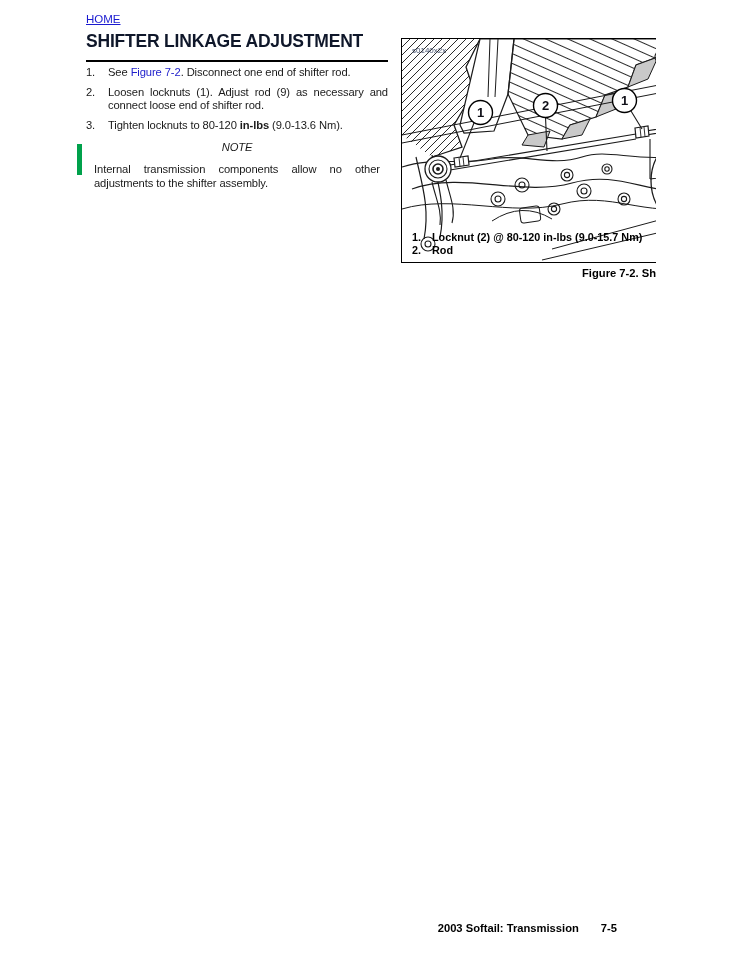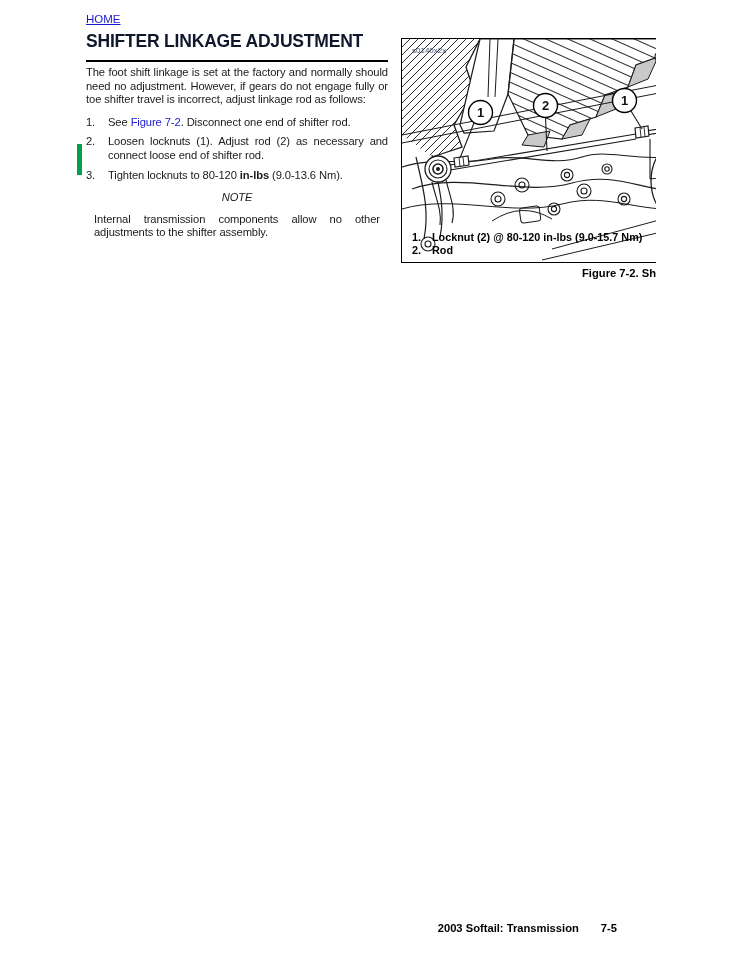--- a/index.html
+++ b/index.html
@@ -39,30 +39,29 @@
 <body>
 
 <div class="page">
 
   <a class="home">HOME</a>
 
   <div class="title">SHIFTER LINKAGE ADJUSTMENT</div>
   <div class="rule"></div>
 
   <div class="col">
-    <p class="intro">The foot shift linkage is set at the factory and normally should need no adjustment. However, if gears do not engage fully or toe shifter travel is incorrect, adjust linkage rod as follows:</p>
 
     <div class="step">
       <span class="num">1.</span>
       <span class="stext"><span>See </span><span class="figlink">Figure 7-2</span><span>. Disconnect one end of shifter rod.</span></span>
     </div>
 
     <div class="step">
       <span class="num">2.</span>
-      <span class="stext">Loosen locknuts (1). Adjust rod (2) as necessary and connect loose end of shifter rod.</span>
+      <span class="stext">Loosen locknuts (1). Adjust rod (9) as necessary and connect loose end of shifter rod.</span>
     </div>
 
     <div class="step">
       <span class="num">3.</span>
       <span class="stext"><span>Tighten locknuts to 80-120 </span><span class="b">in-lbs</span><span> (9.0-13.6 Nm).</span></span>
     </div>
 
     <div class="note-label">NOTE</div>
     <p class="note-text">Internal transmission components allow no other adjustments to the shifter assembly.</p>
   </div>

